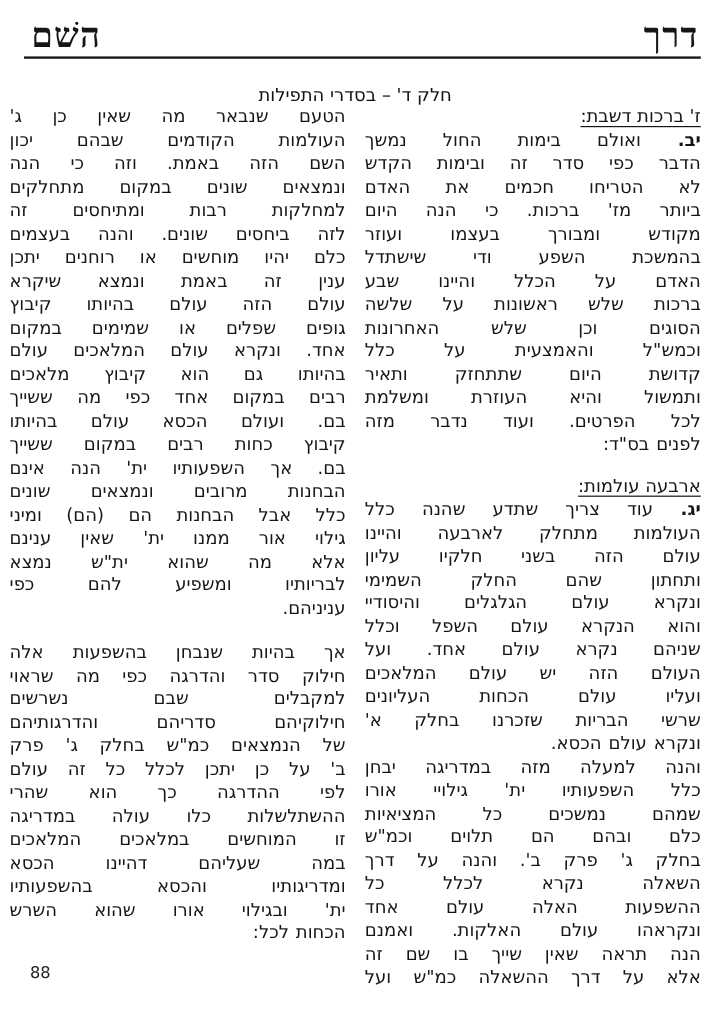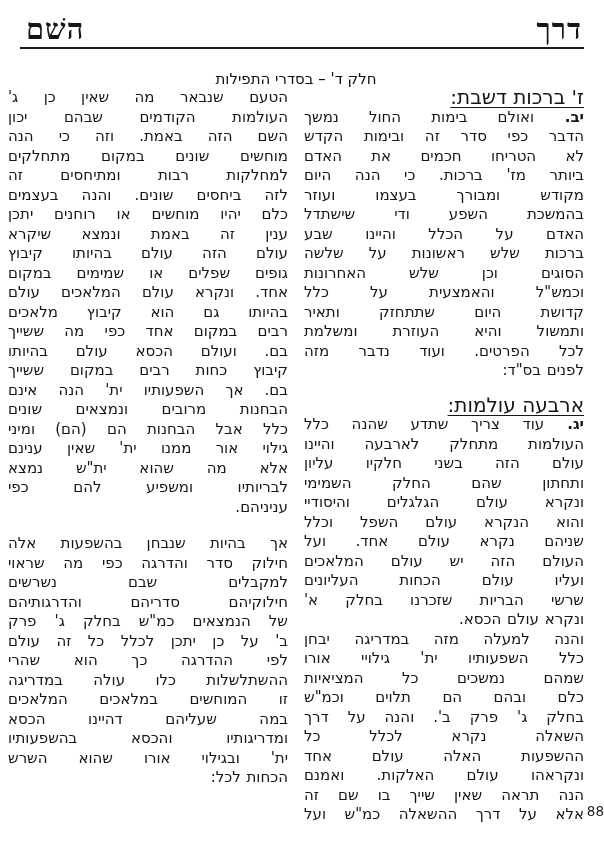--- a/index.html
+++ b/index.html
@@ -51,21 +51,21 @@
   }
   
   .columns {
     display: flex;
     flex-direction: row;      
     gap: 16px;
     margin: 10px 20px 0 8px;
   }
   .col { width: 280px; margin-top: 20px; }
   .sec-heading {
-    font-size: 20px;
+    font-size: 15px;
     line-height: 19.5px;
     text-decoration: underline;
     text-underline-offset: 3px;
     text-decoration-thickness: 1px;
     white-space: nowrap;
   }
   .para { margin: 0; }
   .line {
     font-size: 15px;
     line-height: 19.5px;
@@ -79,24 +79,25 @@
     padding-left: 0;
   }
   .line b { font-weight: 700; }
   .gap-before { margin-top: 15px; }
   .gap-before-lg { margin-top: 17px; }
   
   .page-number {
     position: absolute;
     bottom: 34px;
     left: 0; right: 0;
-    text-align: right;
+    text-align: left;
     font-size: 13.5px;
     color: #222;
     direction: ltr;
+    padding-left: 25px;
   }
 </style>
 </head>
 <body>
 
 <div class="page">
 
   <header class="page-header">
     <div class="brand brand-right">דרך</div>
     <div class="chapter">חלק ד' – בסדרי התפילות</div>
@@ -148,21 +149,21 @@
           <div class="line">ונקראהו עולם האלקות. ואמנם</div>
           <div class="line">הנה תראה שאין שייך בו שם זה</div>
           <div class="line">אלא על דרך ההשאלה כמ"ש ועל</div>
         </div>
       </section>
     <section class="col" id="col-left">
         <div class="para">
           <div class="line">הטעם שנבאר מה שאין כן ג'</div>
           <div class="line">העולמות הקודמים שבהם יכון</div>
           <div class="line">השם הזה באמת. וזה כי הנה</div>
-          <div class="line">מוחשים שונים במקום מתחלקים</div>
+          <div class="line">ונמצאים שונים במקום מתחלקים</div>
           <div class="line">למחלקות רבות ומתיחסים זה</div>
           <div class="line">לזה ביחסים שונים. והנה בעצמים</div>
           <div class="line">כלם יהיו מוחשים או רוחנים יתכן</div>
           <div class="line">ענין זה באמת ונמצא שיקרא</div>
           <div class="line">עולם הזה עולם בהיותו קיבוץ</div>
           <div class="line">גופים שפלים או שמימים במקום</div>
           <div class="line">אחד. ונקרא עולם המלאכים עולם</div>
           <div class="line">בהיותו גם הוא קיבוץ מלאכים</div>
           <div class="line">רבים במקום אחד כפי מה ששייך</div>
           <div class="line">בם. ועולם הכסא עולם בהיותו</div>

